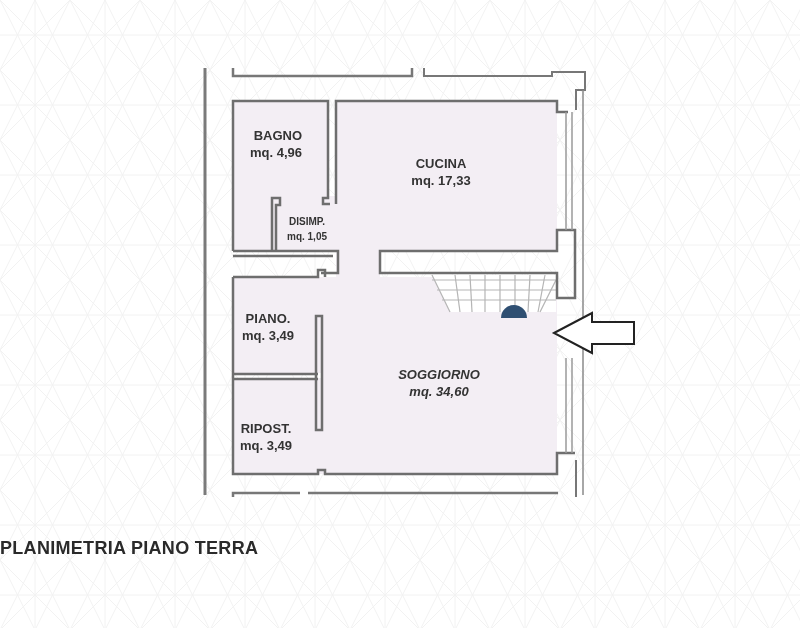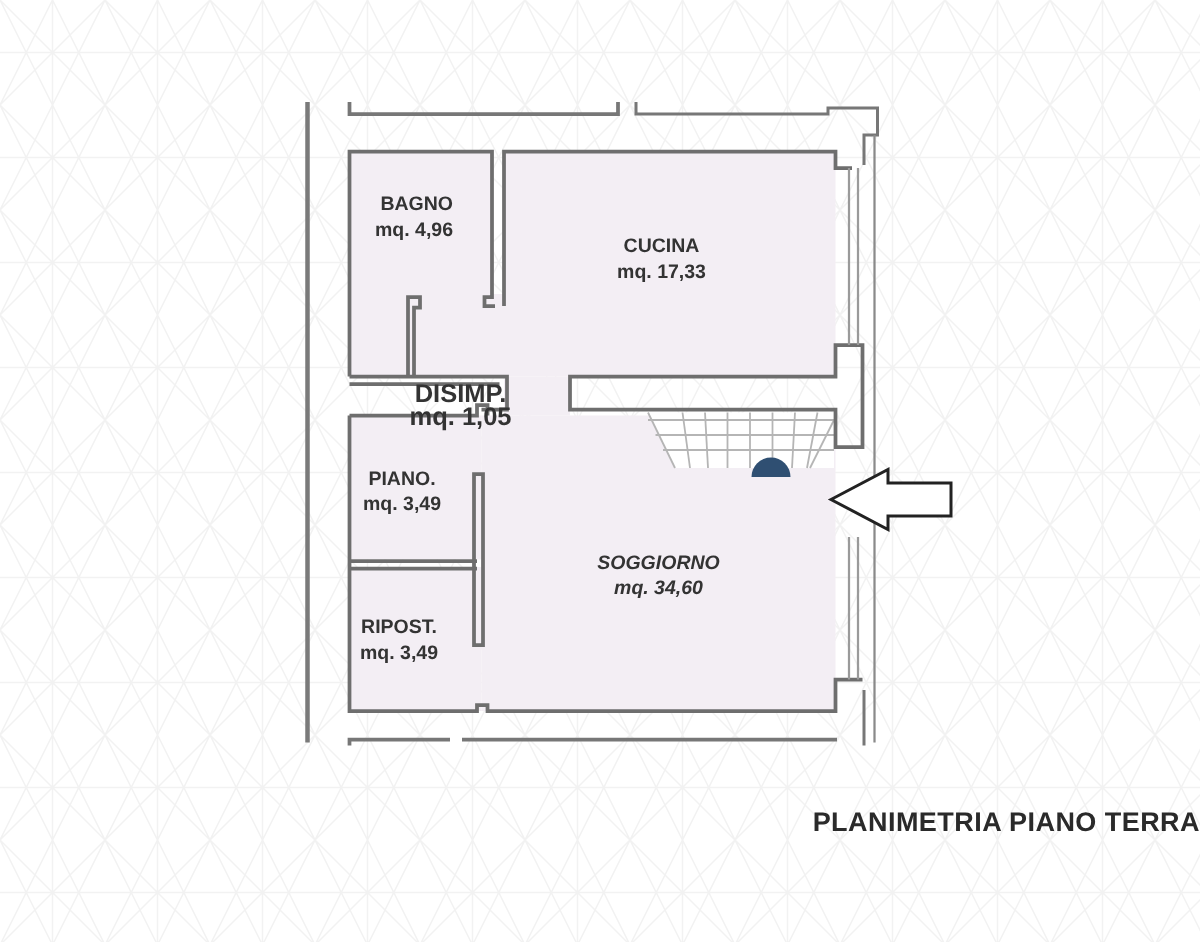--- a/index.html
+++ b/index.html
@@ -8,24 +8,24 @@
       background: #ffffff;
       font-family: "Liberation Sans", "DejaVu Sans", sans-serif;
     }
     .bg-pattern { position: absolute; left: 0; top: 0; width: 800px; height: 628px; }
     .plan { position: absolute; left: 0; top: 0; width: 800px; height: 628px; }
     .room-label {
       position: absolute; text-align: center; color: #333333;
       font-weight: bold; font-size: 13px; line-height: 17px; white-space: nowrap;
       transform: translateX(-50%);
     }
-    .room-label.small { font-size: 17px; line-height: 15px; margin-top: 41px; }
+    .room-label.small { font-size: 10px; line-height: 15px; }
     .room-label span { display: block; }
     .caption {
-      position: absolute; left: 0; width: 800px; top: 538px; text-align: right;
+      position: absolute; left: 0; width: 800px; top: 538px; text-align: left;
       font-weight: bold; font-size: 18px; color: #2a2a2a; letter-spacing: 0.3px;
     }
   </style>
 </head>
 <body>
 
 <svg class="bg-pattern" viewBox="0 0 800 628">
   <defs>
     <pattern id="geo" width="70" height="70" patternUnits="userSpaceOnUse">
       <path d="M0 0 L70 70 M70 0 L0 70 M35 0 L35 70 M0 35 L70 35 M0 0 L35 70 L70 0 M0 70 L35 0 L70 70" stroke="#f2f2f2" stroke-width="1" fill="none"></path>
@@ -115,18 +115,18 @@
   <span>mq. 1,05</span>
 </div>
 <div class="room-label" style="left:268px; top:310px;">
   <span>PIANO.</span>
   <span>mq. 3,49</span>
 </div>
 <div class="room-label" style="left:439px; top:366px;font-style:italic;">
   <span>SOGGIORNO</span>
   <span>mq. 34,60</span>
 </div>
-<div class="room-label" style="left:266px; top:409px;">
+<div class="room-label" style="left:266px; top:420px;">
   <span>RIPOST.</span>
   <span>mq. 3,49</span>
 </div>
 
 <div class="caption">PLANIMETRIA PIANO TERRA</div>
 
 </body></html>

